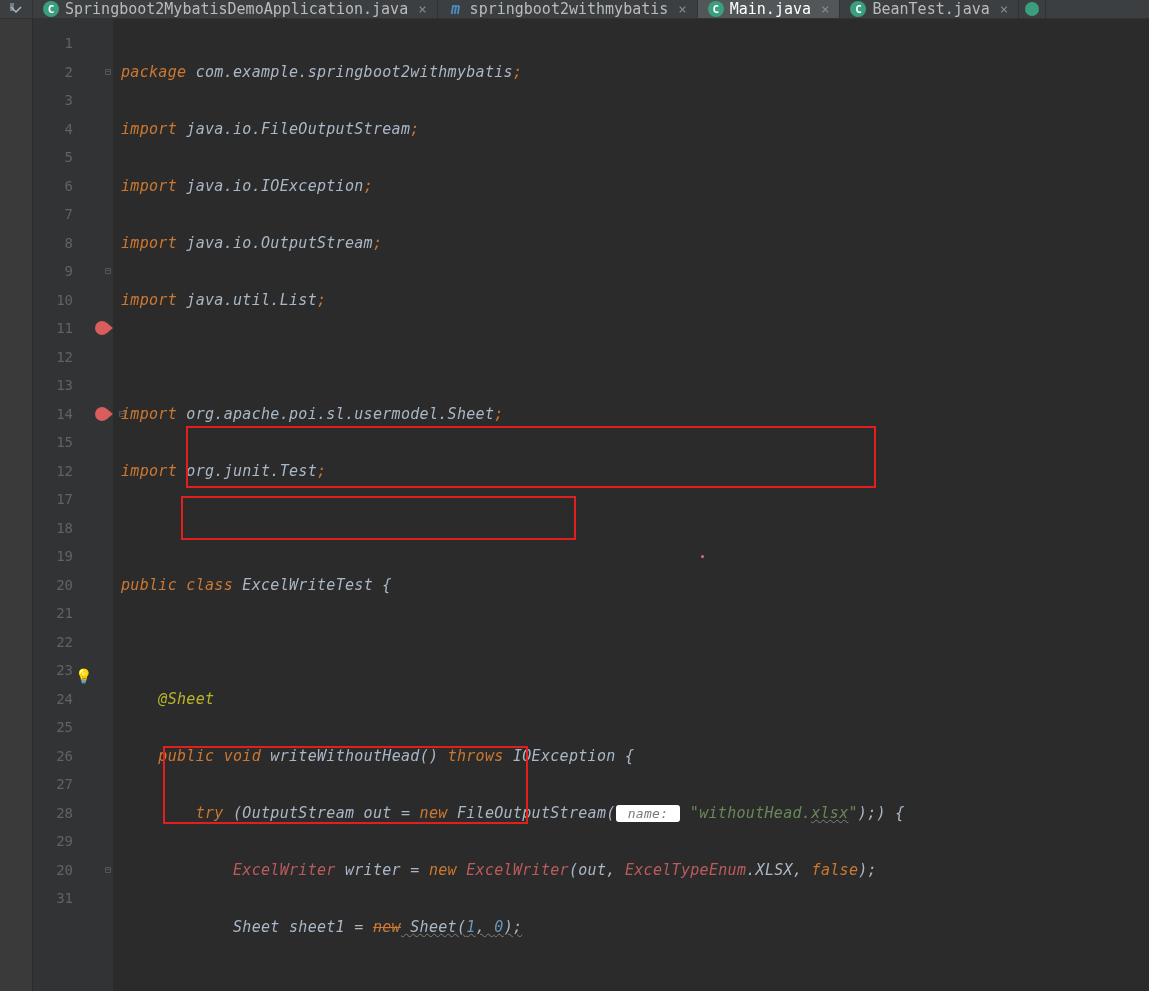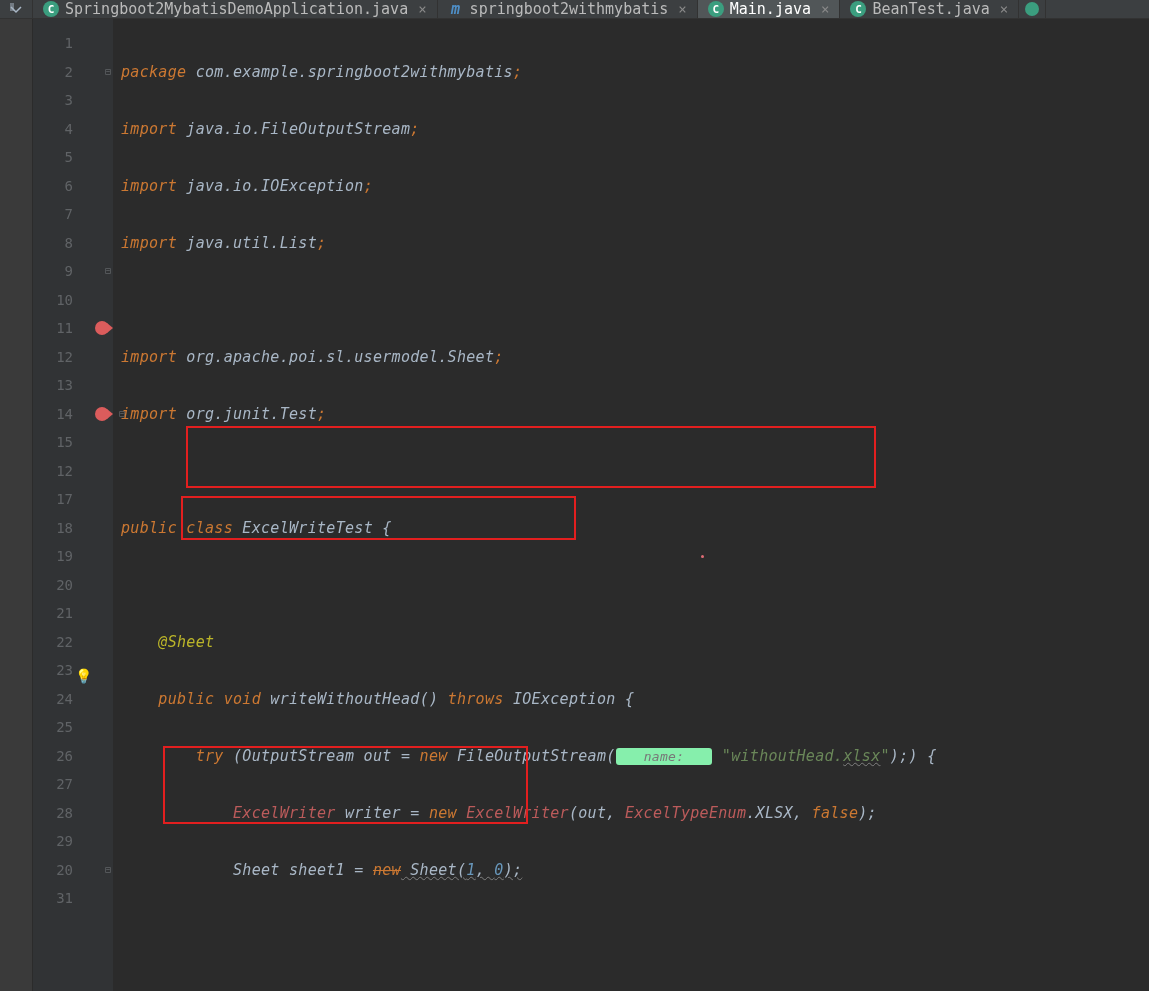--- a/index.html
+++ b/index.html
@@ -91,21 +91,21 @@
     line-height: 28.5px;
     white-space: pre;
     position: relative;
   }
   .code-line { height: 28.5px; font-style: italic; }
   .kw { color: #cc7832; }
   .str { color: #6a8759; }
   .num-lit { color: #6897bb; }
   .annot { color: #bbb529; }
   .err { color: #bc5b5b; }
-  .param-hint { background: #86efac; color: #787878; padding: 1px 20px; border-radius: 3px; font-size: 13px;}
+  .param-hint { background: #ffffff; color: #787878; padding: 1px 4px; border-radius: 3px; font-size: 13px;}
   .wavy { text-decoration: underline wavy #808080; text-decoration-thickness: 1px;}
   .strike { text-decoration: line-through; }
   .red-box {
     position: absolute;
     border: 2px solid #e21f1f;
     pointer-events: none;
   }
   .red-dot {
     position: absolute;
     width: 3px; height: 3px; background: #e06c75; border-radius: 50%;
@@ -183,20 +183,21 @@
         <div class="line"><span class="num">28</span></div>
         <div class="line"><span class="num">29</span></div>
         <div class="line"><span class="num">20</span><span class="fold">⊟</span></div>
         <div class="line"><span class="num">31</span></div>
       </div>
 
       <div class="code">
 <div class="code-line"><span class="kw">package</span><span> com.example.springboot2withmybatis</span><span class="kw">;</span></div>
 <div class="code-line"><span class="kw">import</span><span> java.io.FileOutputStream</span><span class="kw">;</span></div>
 <div class="code-line"><span class="kw">import</span><span> java.io.IOException</span><span class="kw">;</span></div>
+<div class="code-line"><span class="kw">import</span><span> java.io.OutputStream</span><span class="kw">;</span></div>
 <div class="code-line"><span class="kw">import</span><span> java.util.List</span><span class="kw">;</span></div>
 <div class="code-line"></div>
 <div class="code-line"><span class="kw">import</span><span> org.apache.poi.sl.usermodel.Sheet</span><span class="kw">;</span></div>
 <div class="code-line"><span class="kw">import</span><span> org.junit.Test</span><span class="kw">;</span></div>
 <div class="code-line"></div>
 <div class="code-line"><span class="kw">public</span> <span class="kw">class</span><span> ExcelWriteTest </span><span>{</span></div>
 <div class="code-line"></div>
 <div class="code-line">    <span class="annot">@Sheet</span></div>
 <div class="code-line">    <span class="kw">public</span> <span class="kw">void</span><span> writeWithoutHead</span><span>()</span><span class="kw"> throws </span><span>IOException </span><span>{</span></div>
 <div class="code-line">        <span class="kw">try</span><span> (OutputStream out = </span><span class="kw">new</span><span> FileOutputStream(</span><span class="param-hint"> name: </span> <span class="str">"</span><span class="str">withoutHead.</span><span class="str wavy">xlsx</span><span class="str">"</span><span>);) {</span></div>

